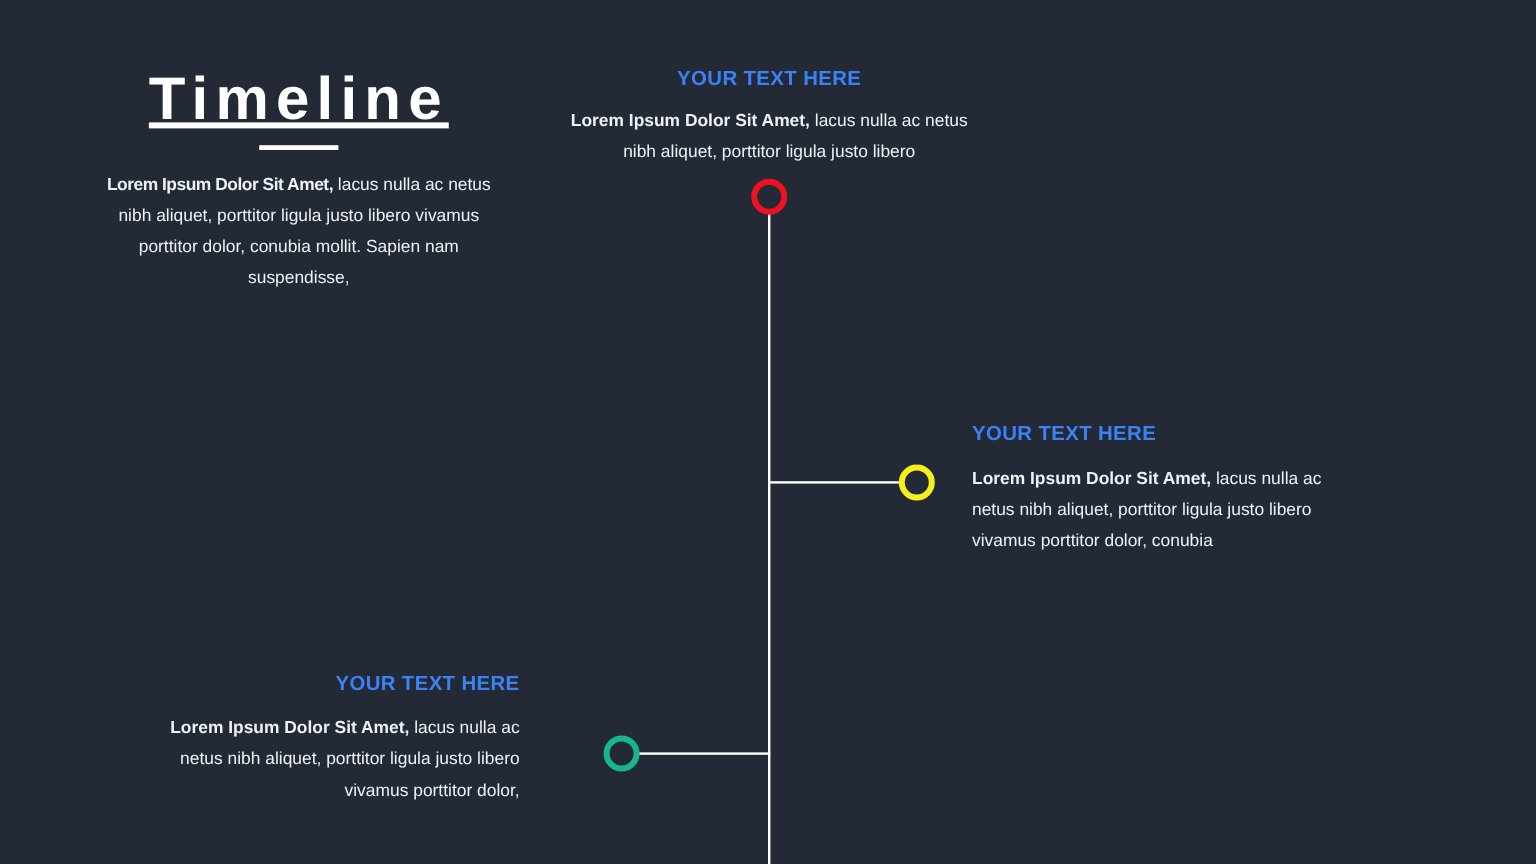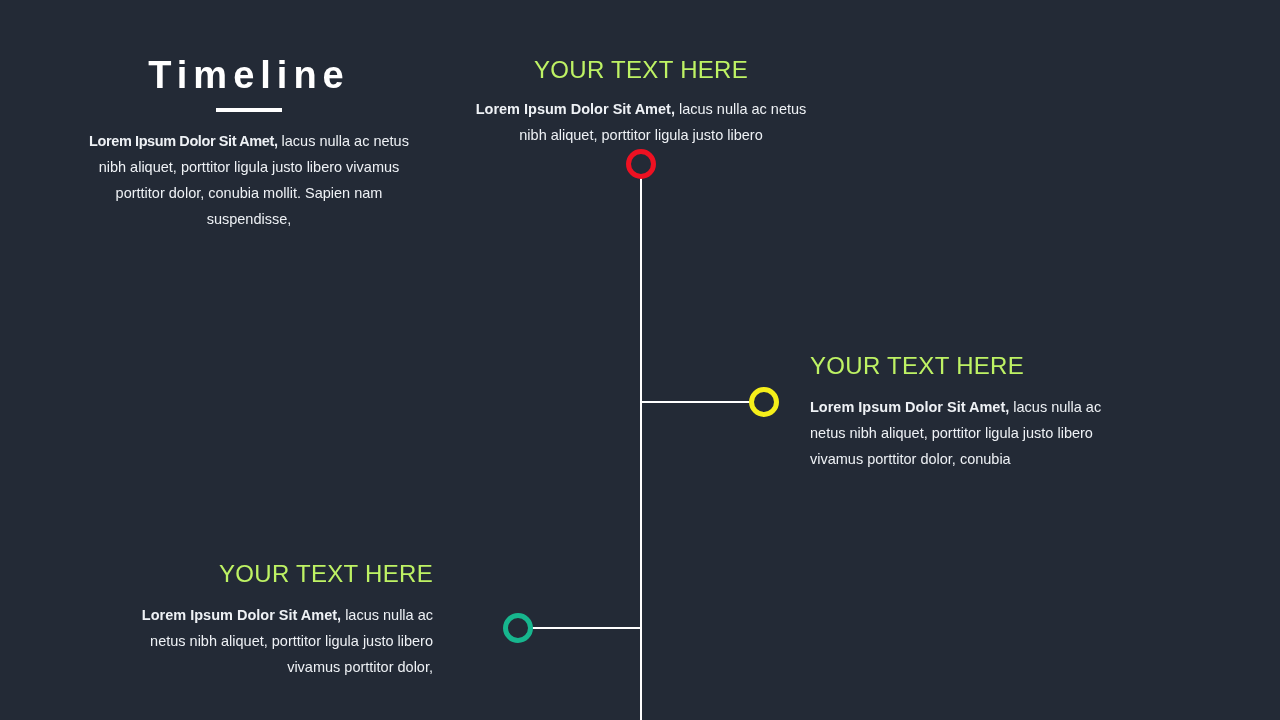--- a/index.html
+++ b/index.html
@@ -75,50 +75,51 @@
 
   
   #title-block {
     position:absolute;
     left:76px;
     top:56px;
     width:346px;
     text-align:center;
   }
   .slide-title {
-    font-size:38px;
+    font-size:50px;
     font-weight:bold;
     letter-spacing:6px;
     line-height:1.05;
     color:#ffffff;
     white-space:nowrap;
+    text-decoration:underline;
   }
   .title-rule {
     width:66px;
     height:4px;
     background:#ffffff;
     margin:12px auto 0 auto;
   }
   .title-desc {
     margin-top:16px;
     font-size:14.5px;
     line-height:26px;
     color:#eef1f5;
     text-align:center;
   }
   .title-desc b { font-weight:bold; letter-spacing:-0.4px; }
 
   
   .milestone { position:absolute; }
 
   .milestone h3 {
-    font-size:24px;
-    font-weight:normal;
+    font-size:17px;
+    font-weight:bold;
     letter-spacing:0.3px;
-    color:#bef264;
+    color:#3b82f6;
     margin-bottom:14px;
   }
   .milestone p {
     font-size:14.5px;
     line-height:26px;
     color:#eef1f5;
   }
   .milestone p b { font-weight:bold; }
 
   #milestone-1 {

